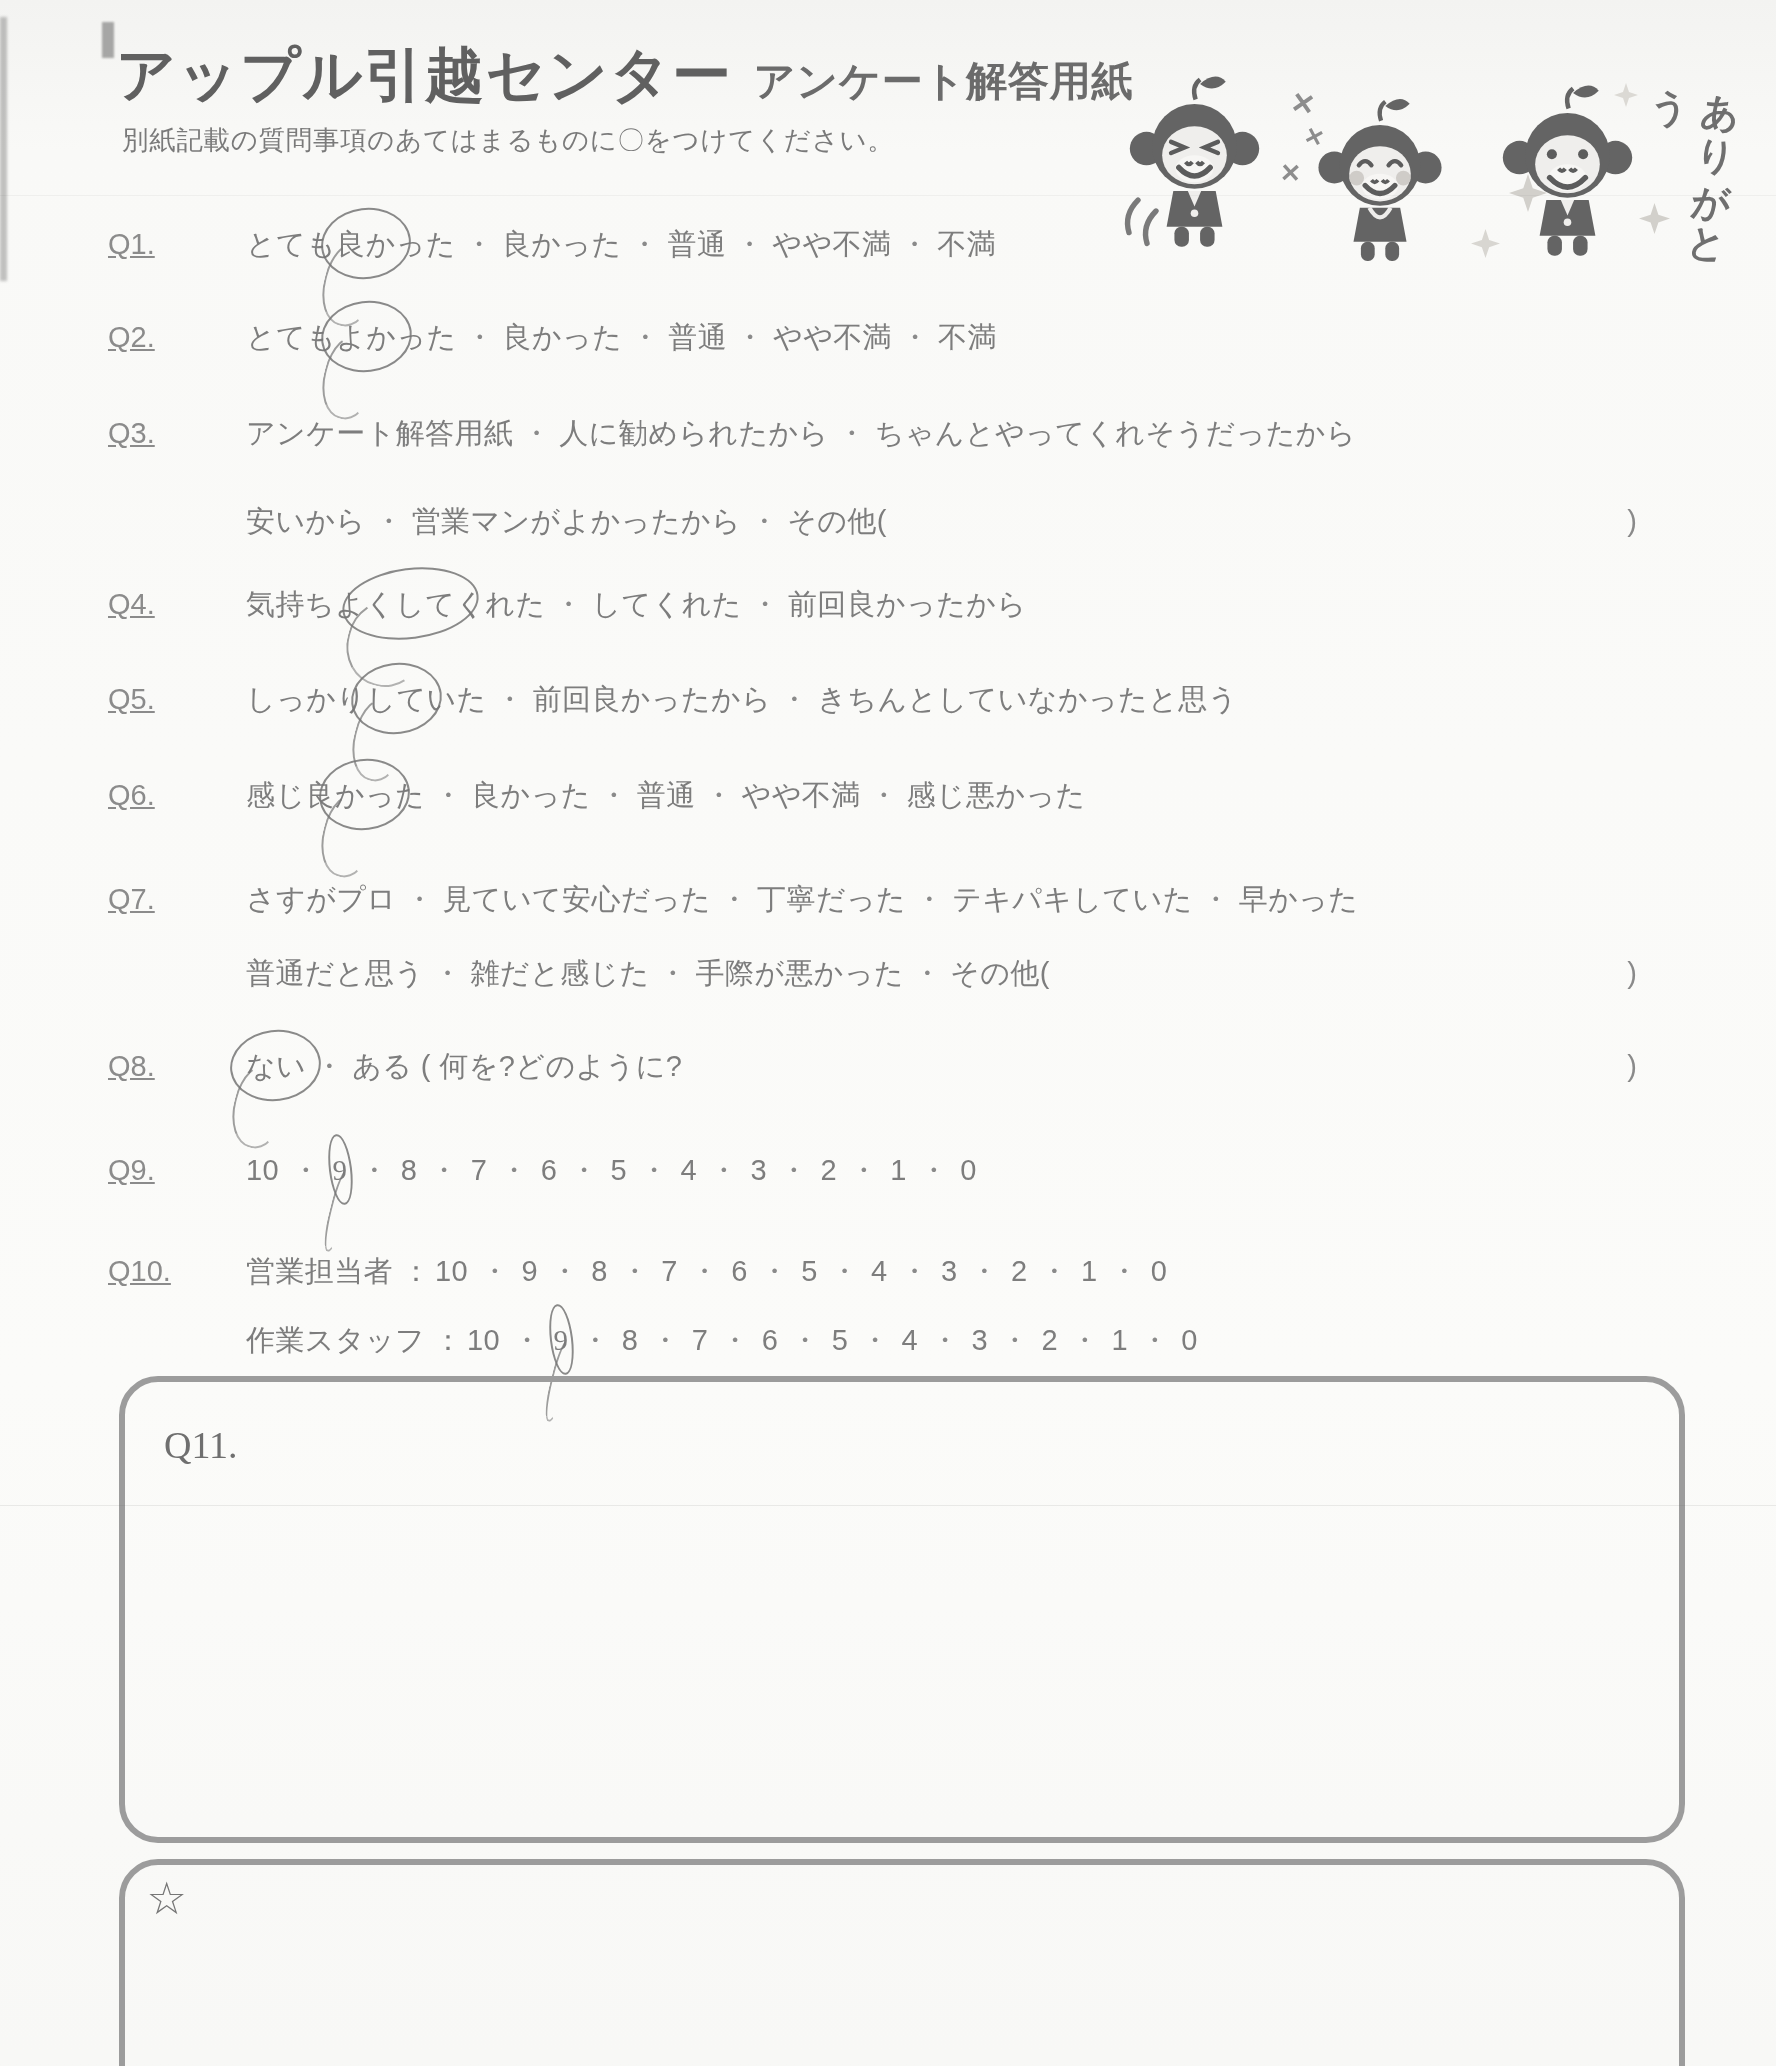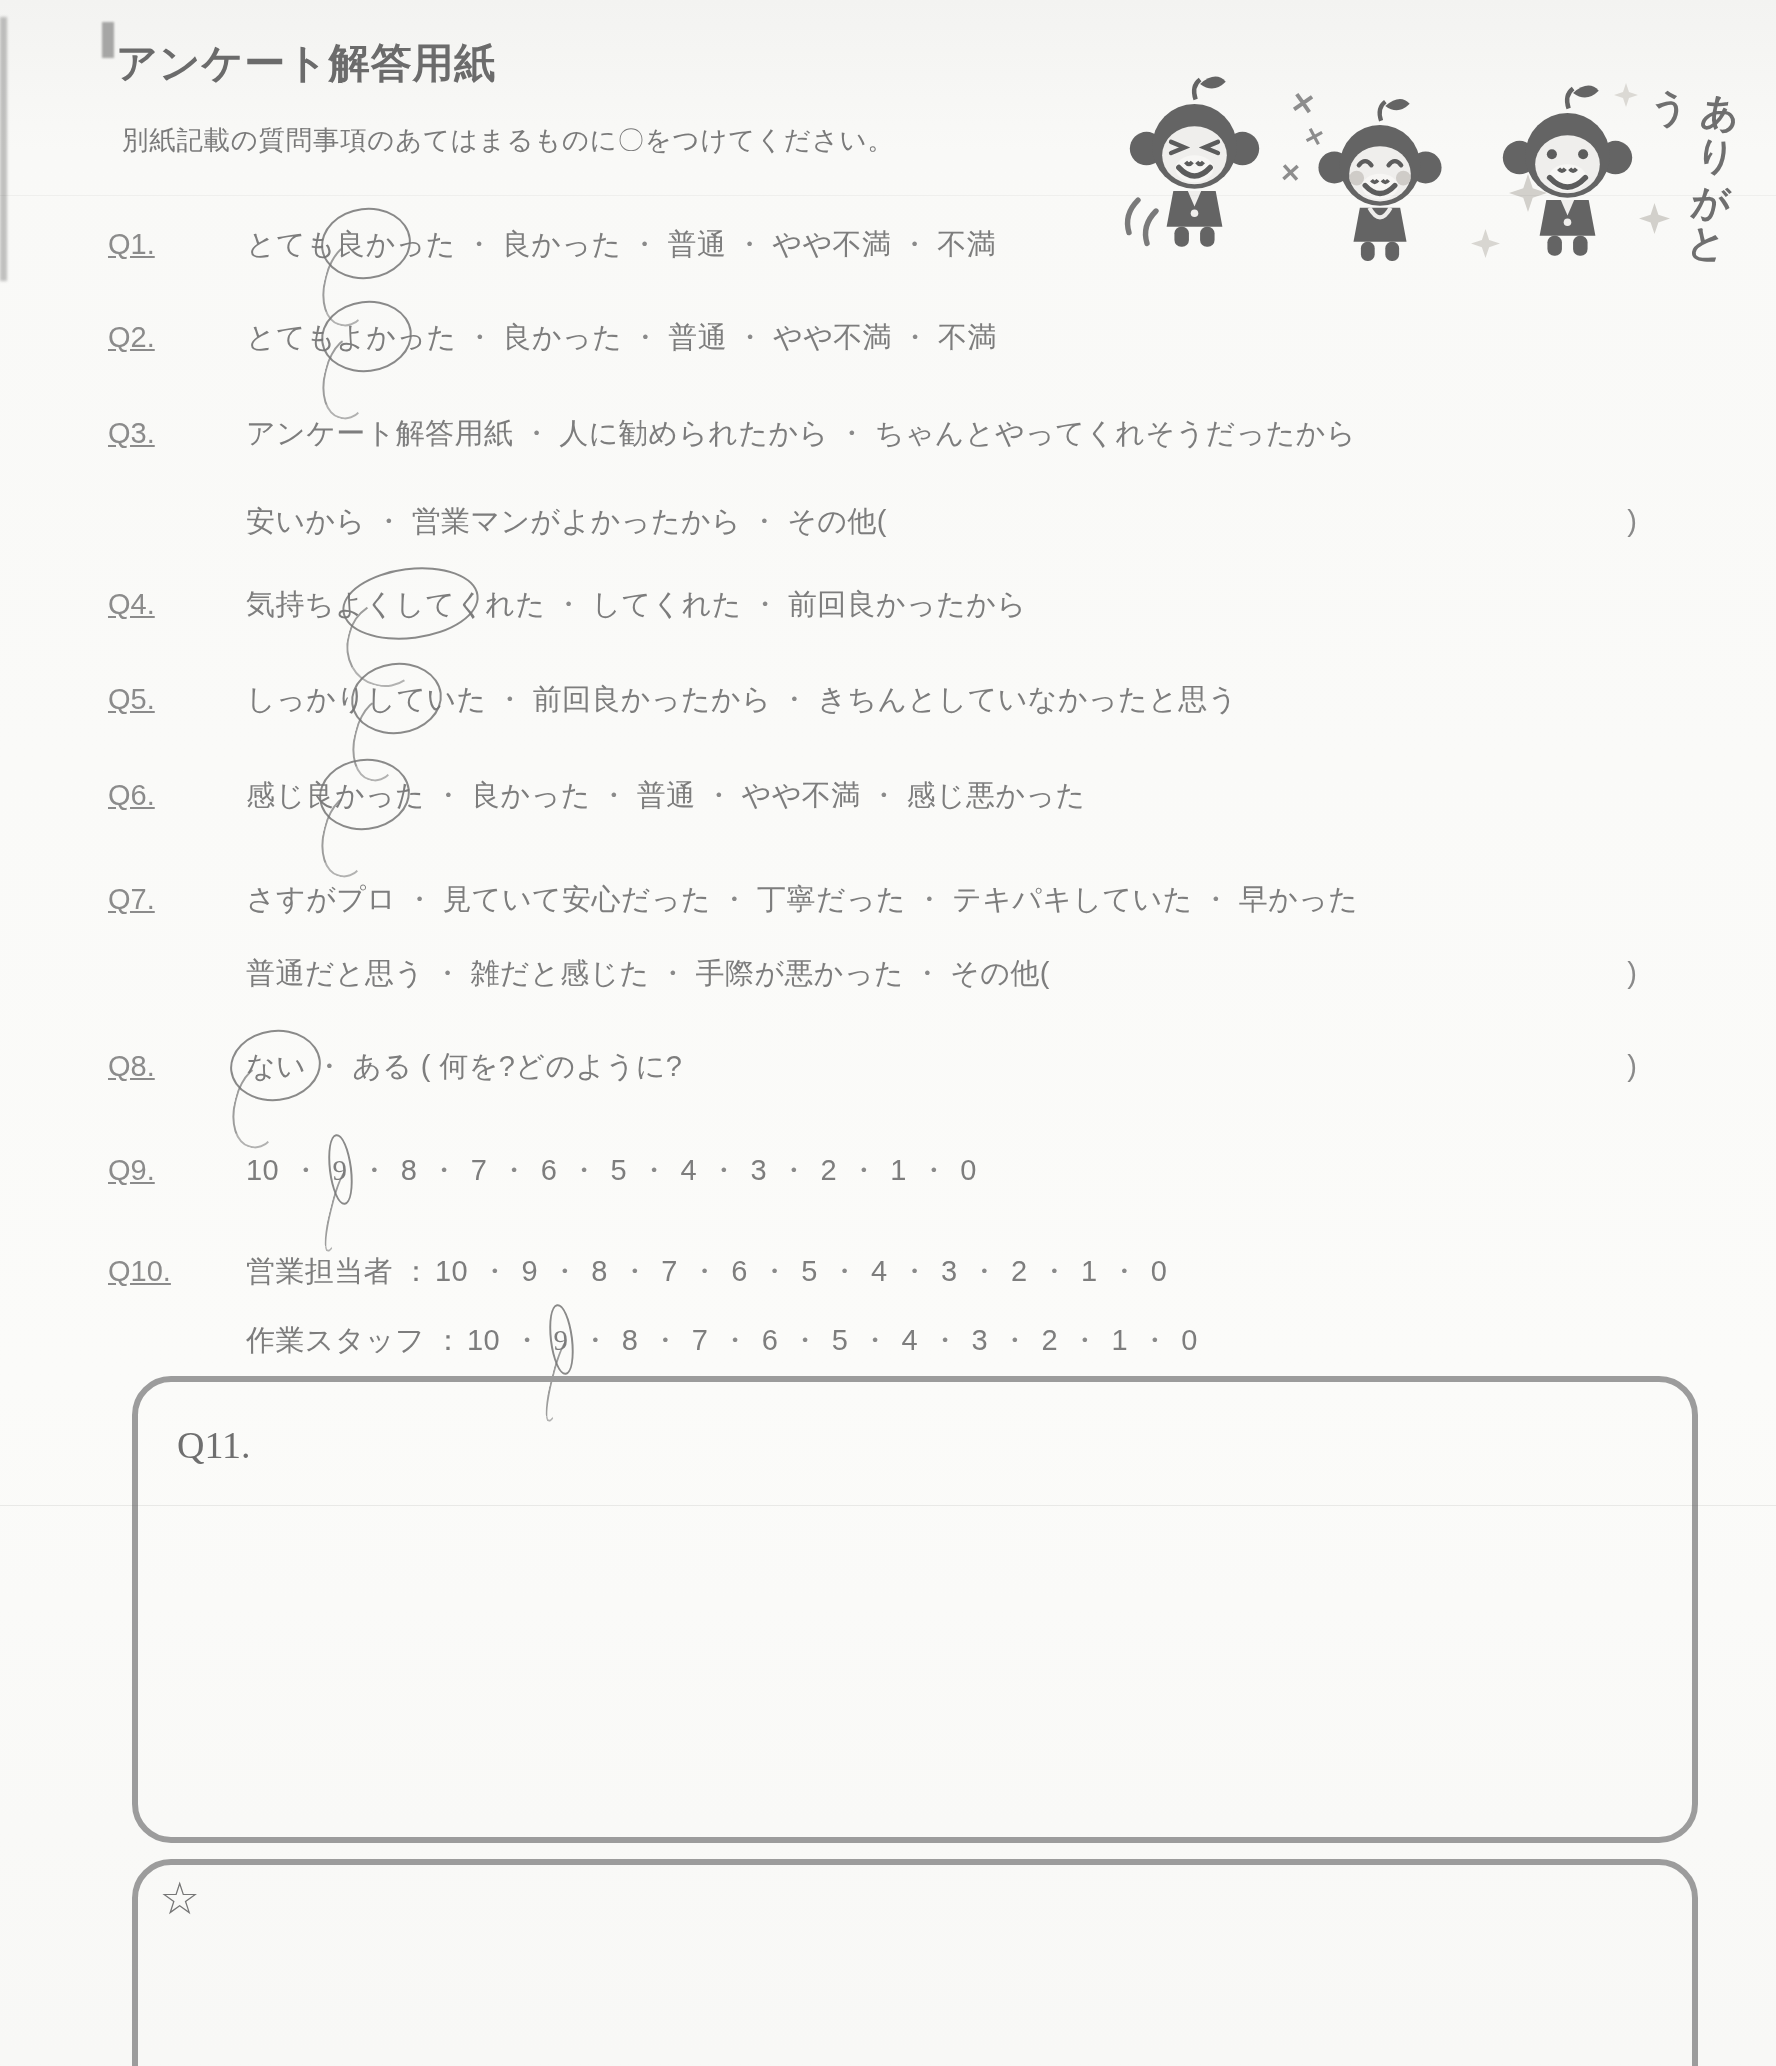--- a/index.html
+++ b/index.html
@@ -37,39 +37,40 @@
   .nums .sep{margin:0 12px;}
   .q-prefix{margin-right:4.1px;margin-top:38px;}
   .tail-paren{position:absolute;right:66px;top:0;color:#8a8a8a;}
   .circled{display:inline-block;position:relative;font-family:Liberation Serif, serif;}
   .circled::before{content:"";position:absolute;left:-26%;right:-26%;top:-36%;bottom:-30%;
     border:2.9px solid rgba(118,118,118,0.85);border-radius:50%;transform:rotate(-7deg);pointer-events:none;}
   .circled::after{content:"";position:absolute;left:-20%;top:42%;width:82%;height:190%;
     border:2.9px solid transparent;border-left-color:rgba(118,118,118,0.7);border-bottom-color:rgba(118,118,118,0.55);
     border-radius:48%;transform:rotate(14deg);pointer-events:none;}
   
-  .box{position:absolute;left:132px;width:1554px;border:6.6px solid #9c9c9c;border-radius:39px;}
+  .box{position:absolute;left:119px;width:1554px;border:6.6px solid #9c9c9c;border-radius:39px;}
   #q11-box{top:1376px;height:455px;}
   #star-box{top:1859px;height:447px;}
   .q11-label{position:absolute;left:39px;top:41px;font-family:"Liberation Serif","DejaVu Serif",serif;
              font-size:38px;color:#6f6f6f;}
   .star{position:absolute;left:21.5px;top:7.4px;font-size:45px;color:#767676;}
   
   .streak{position:absolute;left:0;width:100%;pointer-events:none;}
   #streak1{top:1505px;height:1.2px;background:rgba(80,80,80,0.10);}
   #streak2{top:195px;height:0.8px;background:rgba(80,80,80,0.06);}
   .edge-smudge{position:absolute;left:0;top:16.5px;width:6.6px;height:264px;background:rgba(60,60,60,0.30);filter:blur(1.7px);}
   .corner-mark{position:absolute;left:102px;top:22px;width:12.4px;height:36px;background:rgba(70,70,70,0.45);filter:blur(1.2px);}
 </style>
 </head>
 <body>
 
 <div class="scan">
 
   <div class="header">
+    <span class="brand">アップル引越センター</span>
     <span class="form-title">アンケート解答用紙</span>
   </div>
   <div class="instruction">別紙記載の質問事項のあてはまるものに〇をつけてください。</div>
 
   <div class="mascots">
     <svg class="motion" viewBox="0 0 60 90">
       <path d="M30 8 q-16 16 -10 36" fill="none" stroke="#7a7a7a" stroke-width="6" stroke-linecap="round"></path>
       <path d="M50 20 q-16 16 -10 36" fill="none" stroke="#7a7a7a" stroke-width="6" stroke-linecap="round"></path>
     </svg>
 

